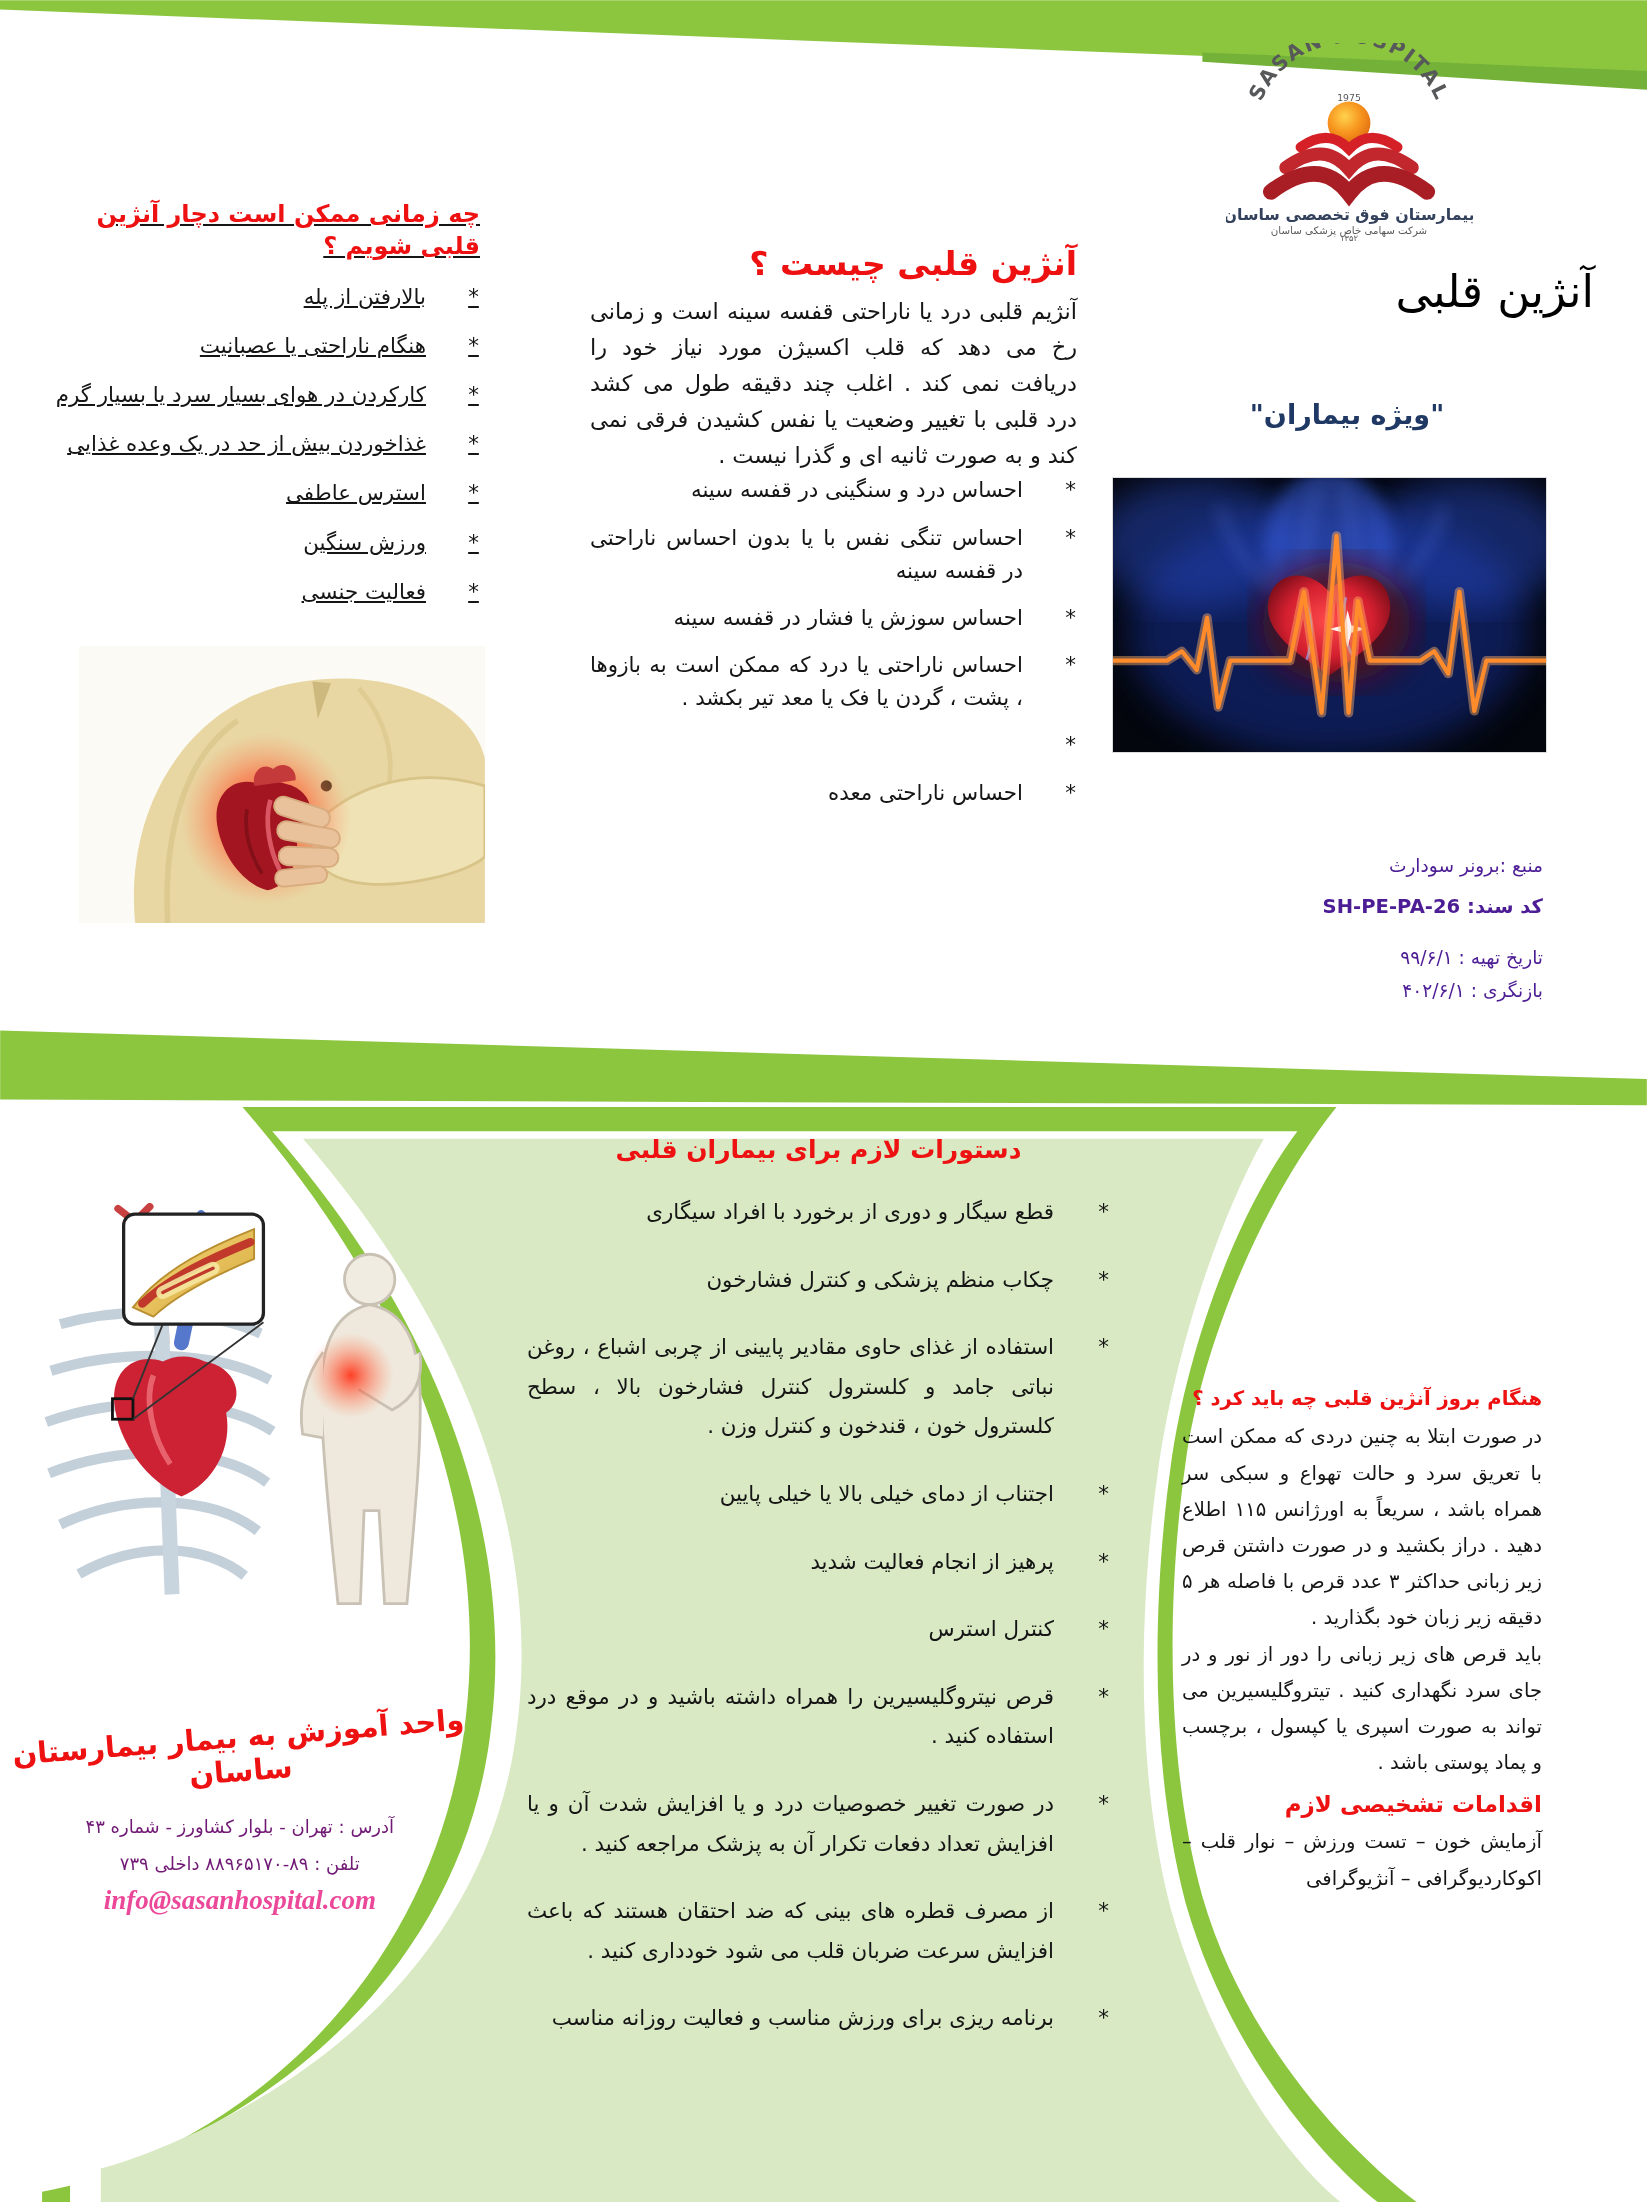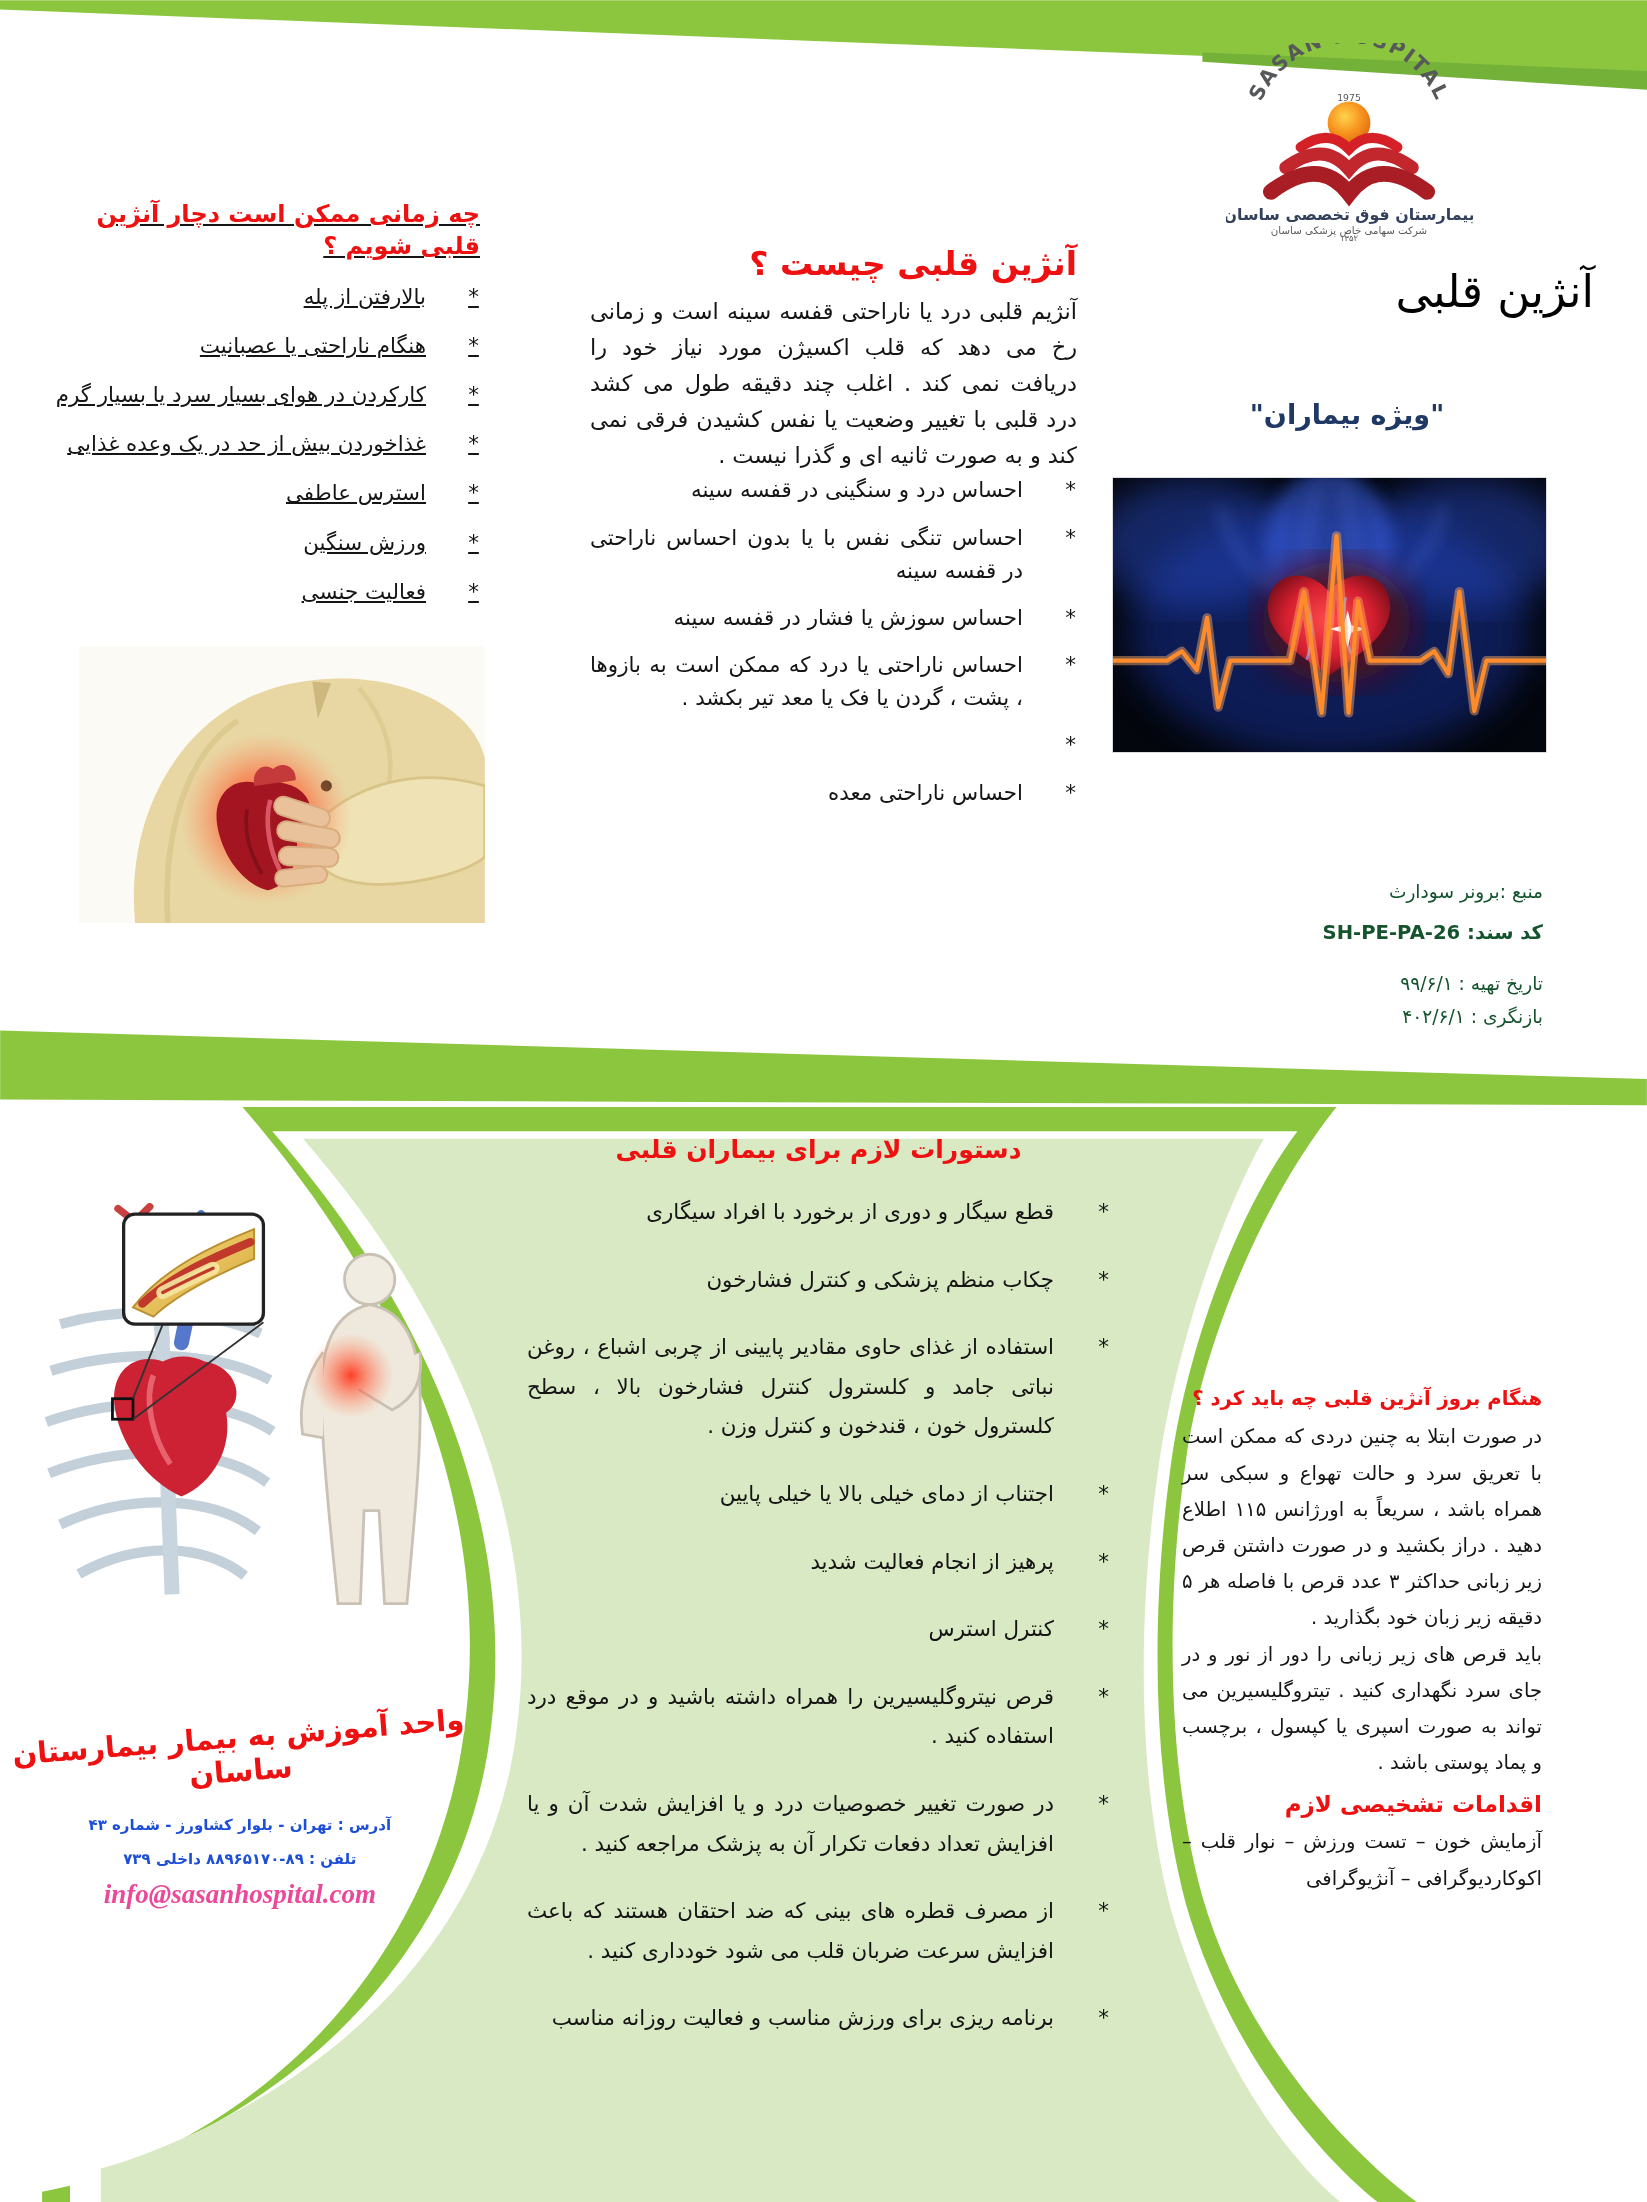--- a/index.html
+++ b/index.html
@@ -23,27 +23,27 @@
   ul.plain{list-style:none;margin:0;padding:0;}
   ul.plain li{display:flex;gap:41px;font-size:21.4px;line-height:1.55;margin-bottom:14px;}
   ul.plain li .b{flex:0 0 13px;text-align:center;}
   ul.plain li .t{flex:1;text-align:justify;text-align-last:right;}
   ul.when li{margin-bottom:16px;}
   ul.instr li{font-size:21.4px;line-height:1.85;margin-bottom:28px;gap:43px;}
 
   
   .cover-title{font-size:45px;font-weight:normal;color:#000000;text-align:right;}
   .cover-sub{font-size:27px;font-weight:bold;color:#1f3864;text-align:center;}
-  .meta{font-size:18.6px;color:#14532d;text-align:right;line-height:1.75;margin-top:26px;}
+  .meta{font-size:18.6px;color:#4c1d95;text-align:right;line-height:1.75;}
   .meta .code{font-size:19.6px;font-weight:bold;margin-top:7.5px;}
 
   
   .unit{display:inline-block;transform:rotate(-4.5deg);font-size:29px;font-weight:bold;color:#ee1111;
         text-shadow:1.9px 1.9px 0 #ffffff,-1.9px -1.9px 0 #ffffff;}
-  .contact-line{font-size:15px;font-weight:bold;color:#1d4ed8;margin-top:16px;}
+  .contact-line{font-size:18px;font-weight:normal;color:#701a75;margin-top:16px;}
   .email{font-family:"Liberation Serif","DejaVu Serif",serif;font-style:italic;font-weight:bold;
          font-size:27px;color:#ec4899;direction:ltr;margin-top:11.2px;}
 
   .photo-frame{border:0.9px solid #dcdcdc;background:#05070d;}
 </style>
 </head>
 <body>
 
 <div class="page">
 

